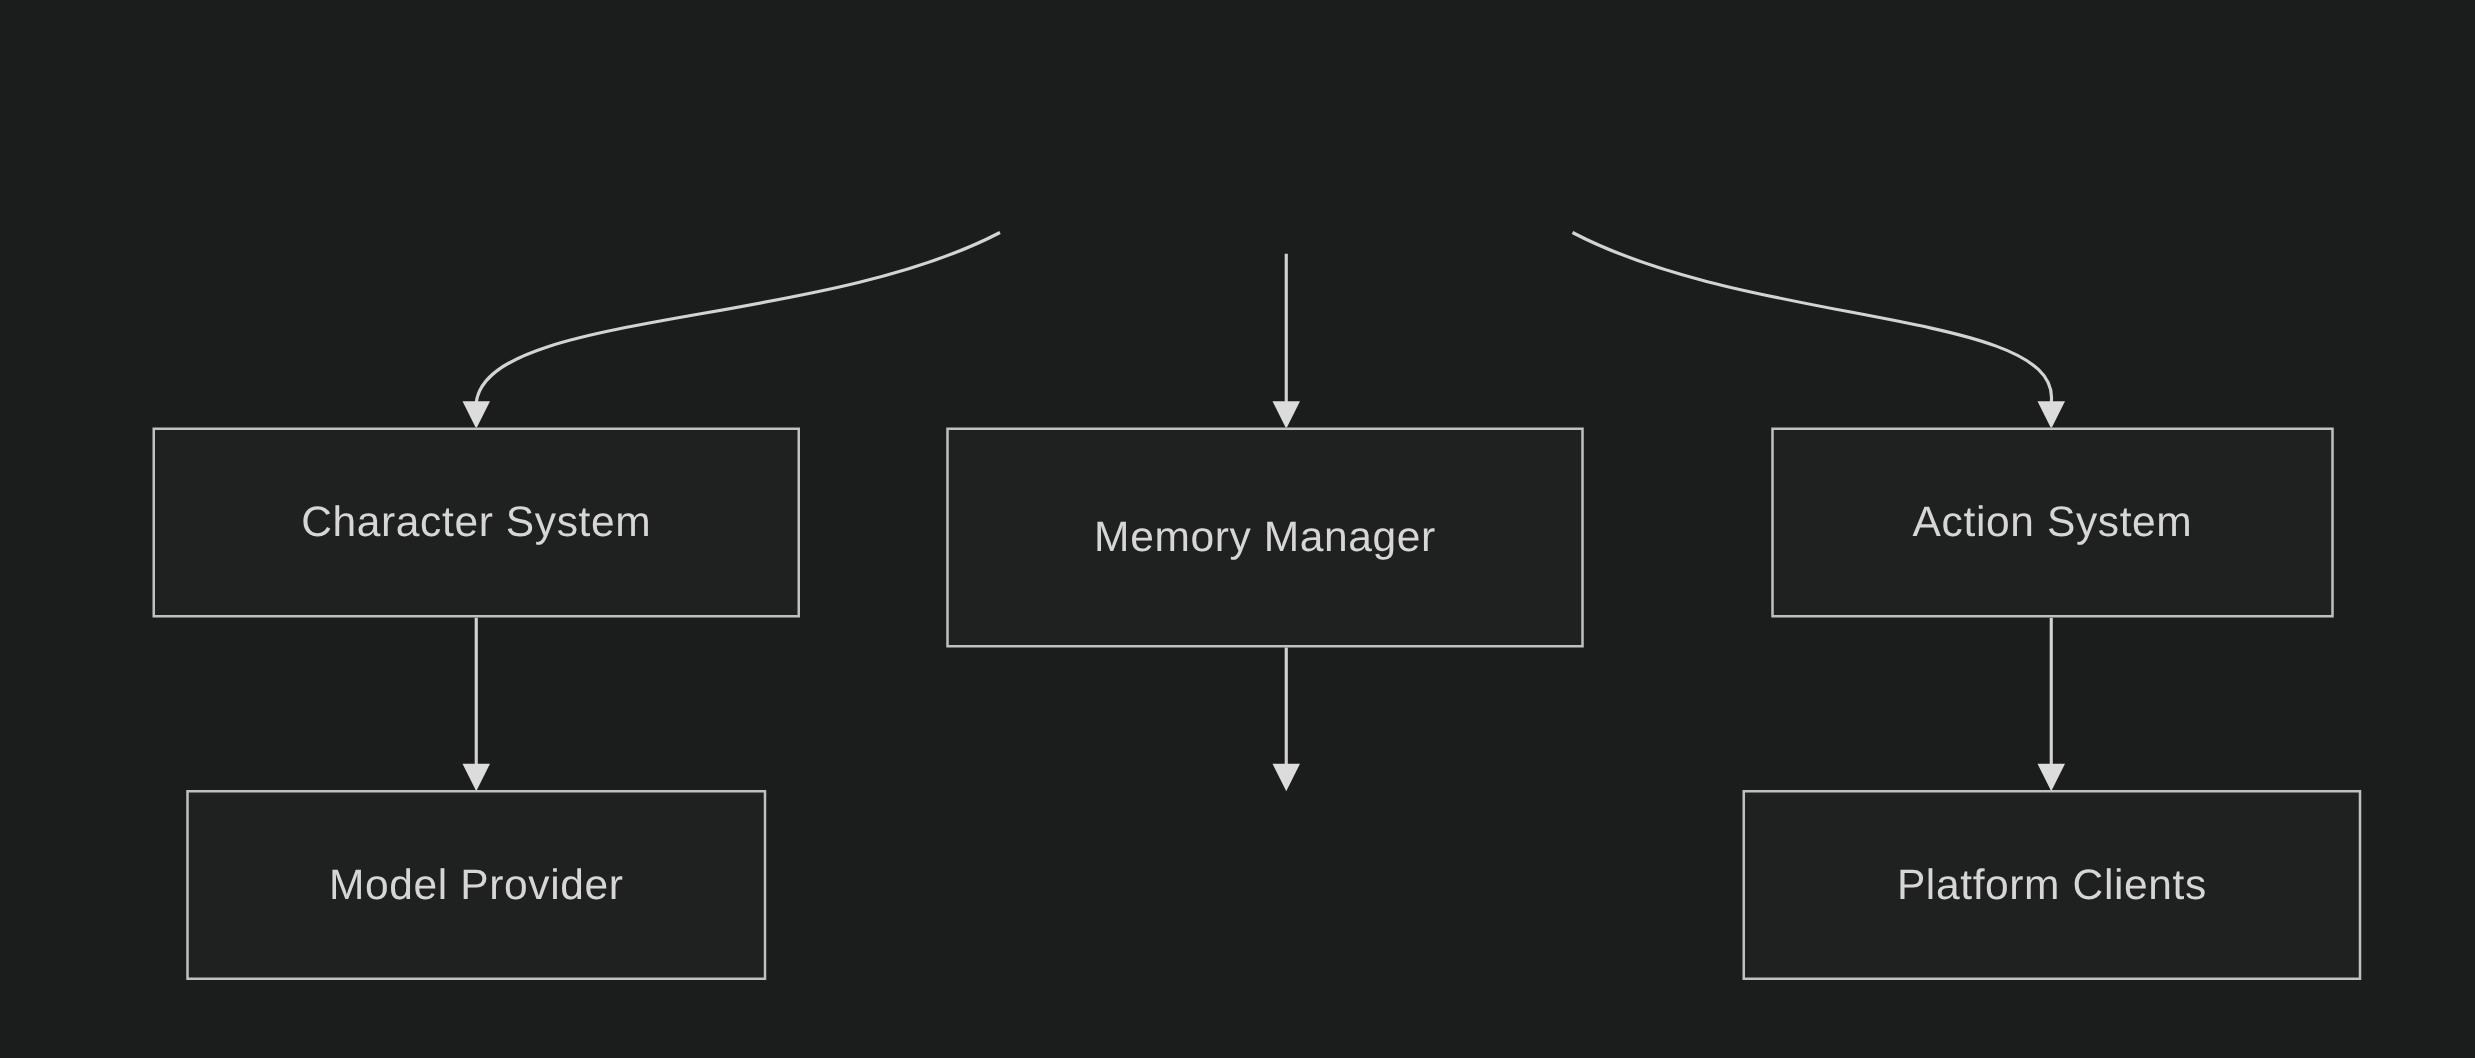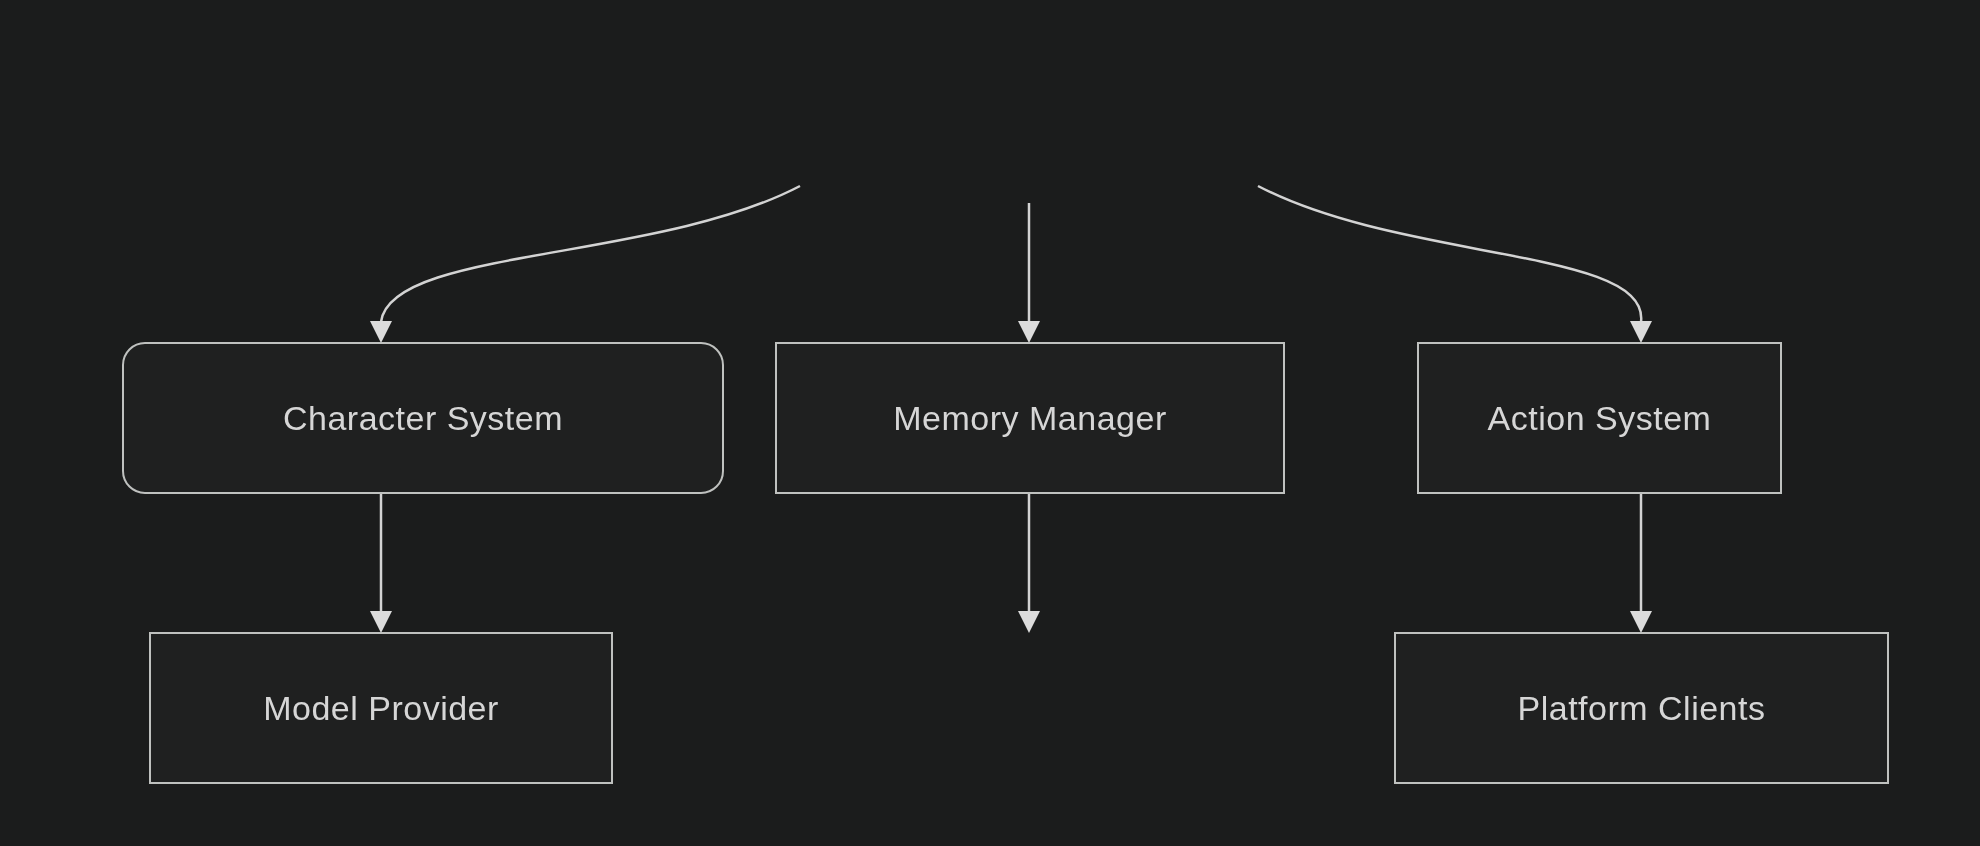--- a/index.html
+++ b/index.html
@@ -43,23 +43,23 @@
   }
   .node-label {
     color: #d6d6d6;
     font-size: 34px;
     letter-spacing: 0.5px;
     white-space: nowrap;
     text-align: center;
   }
   
   #node-agent-runtime   { left: 800px;  top: 52px;  width: 458px; height: 151px; }
-  #node-character-system{ left: 122px;  top: 342px; width: 602px; height: 152px; border-radius: 23px; }
-  #node-memory-manager  { left: 775px;  top: 342px; width: 510px; height: 152px; align-items: center; }
-  #node-action-system   { left: 1417px; top: 342px; width: 365px; height: 152px; }
+  #node-character-system{ left: 122px;  top: 342px; width: 518px; height: 152px; }
+  #node-memory-manager  { left: 757px;  top: 342px; width: 510px; height: 176px; align-items: center; }
+  #node-action-system   { left: 1417px; top: 342px; width: 450px; height: 152px; }
   #node-model-provider  { left: 149px;  top: 632px; width: 464px; height: 152px; }
   #node-database        { left: 853px;  top: 632px; width: 350px; height: 152px; }
   #node-platform-clients{ left: 1394px; top: 632px; width: 495px; height: 152px; align-items: center; }
 </style>
 </head>
 <body>
 
 <div class="canvas">
 
   <svg class="edge-layer" viewBox="0 0 1980 846" xmlns="http://www.w3.org/2000/svg">

